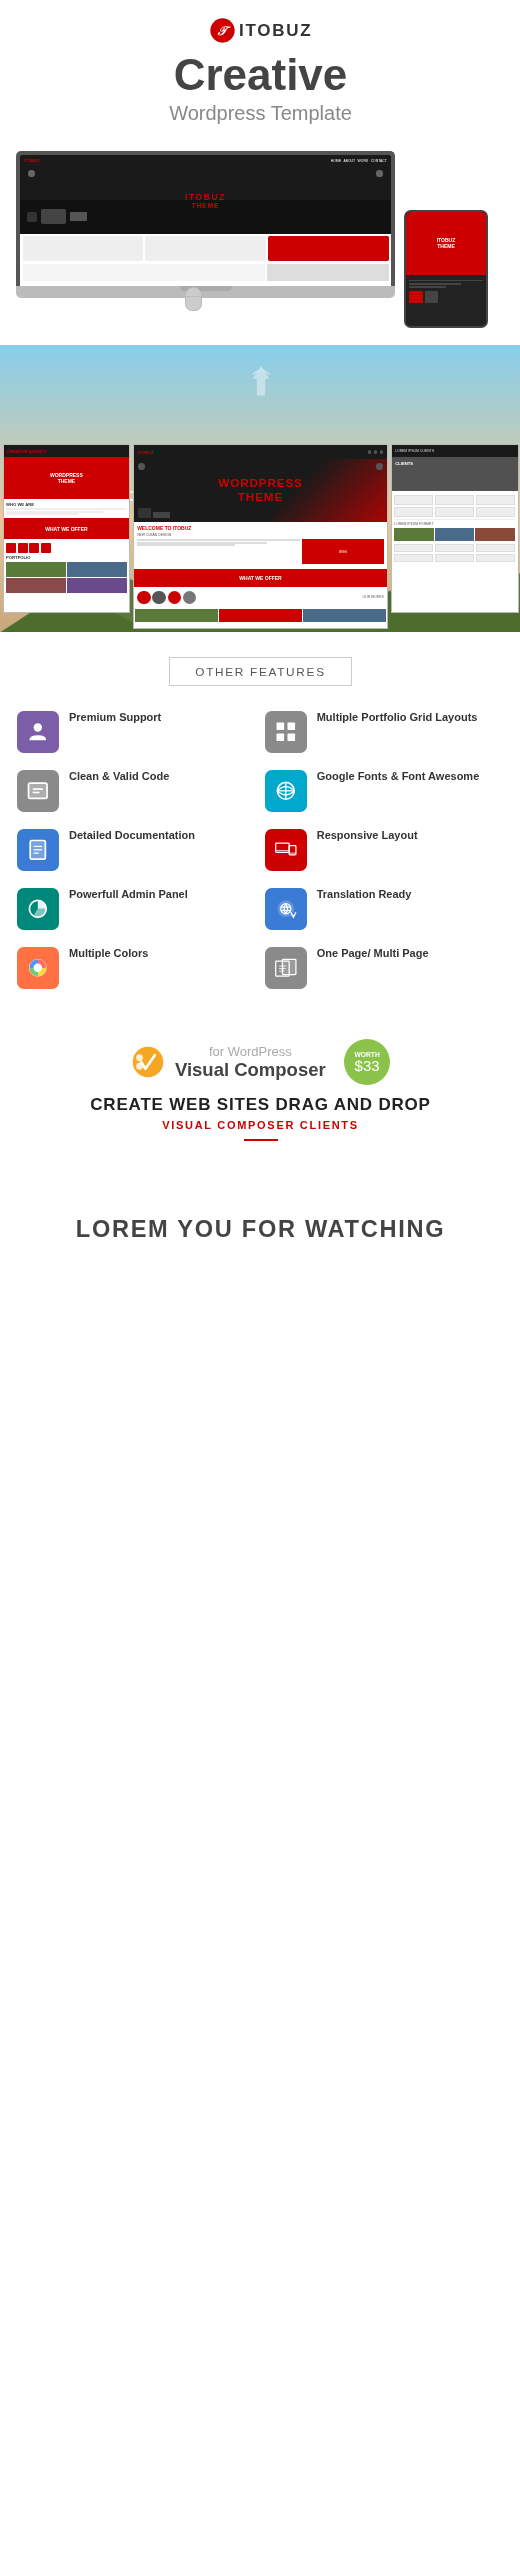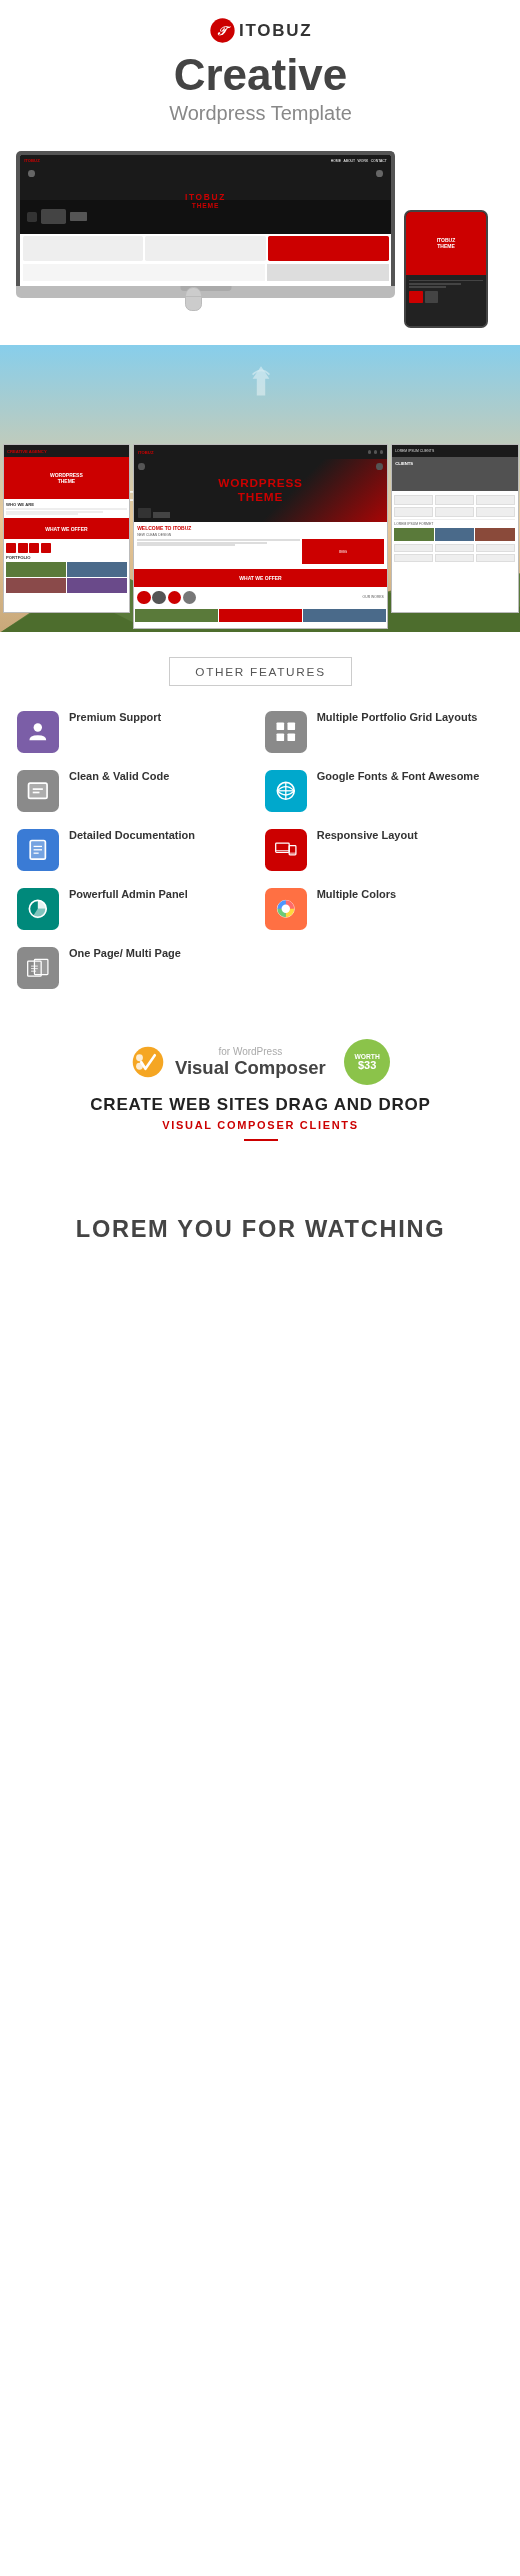--- a/index.html
+++ b/index.html
@@ -150,22 +150,22 @@
       height: 46px;
       display: flex;
       flex-direction: column;
       align-items: center;
       justify-content: center;
       font-size: 7.6px;
       font-weight: 600;
       margin-left: 8.4px;
     }
     .worth-amount {
-      font-size: 11px;
-      font-weight: 700;
+      font-size: 15px;
+      font-weight: 400;
       line-height: 1;
     }
     .vc-main-title {
       font-size: 17px;
       font-weight: 800;
       color: #222;
       letter-spacing: 0.8px;
       margin-bottom: 3.4px;
     }
     .vc-sub-title {
@@ -622,20 +622,37 @@
           <circle cx="14" cy="14" r="10" stroke="white" stroke-width="2" fill="none"></circle>
           <path d="M14 14 L14 4 A10 10 0 0 1 24 14 Z" fill="white" opacity="0.9"></path>
           <path d="M14 14 L24 14 A10 10 0 0 1 8 23 Z" fill="white" opacity="0.5"></path>
         </svg>
       </div>
       <div class="feature-text">
         <h4>Powerfull Admin Panel</h4>
       </div>
     </div>
 
+    <div class="feature-item">
+      <div class="feature-icon blue">
+        <svg width="23.6" height="23.6" viewBox="0 0 28 28">
+          <circle cx="14" cy="14" r="10" fill="rgba(255,255,255,0.2)"></circle>
+          <path d="M8 14 A6 6 0 1 1 20 14 A6 6 0 1 1 8 14" stroke="white" stroke-width="1.5" fill="none"></path>
+          <path d="M14 8 Q18 14 14 20" stroke="white" stroke-width="1.5" fill="none"></path>
+          <path d="M14 8 Q10 14 14 20" stroke="white" stroke-width="1.5" fill="none"></path>
+          <line x1="8" y1="12" x2="20" y2="12" stroke="white" stroke-width="1.5"></line>
+          <line x1="8" y1="16" x2="20" y2="16" stroke="white" stroke-width="1.5"></line>
+          <path d="M20 18 L23 24 L26 18" stroke="white" stroke-width="1.5" fill="none"></path>
+          <line x1="21" y1="22" x2="25" y2="22" stroke="white" stroke-width="1.5"></line>
+        </svg>
+      </div>
+      <div class="feature-text">
+        <h4>Translation Ready</h4>
+      </div>
+    </div>
 
     <div class="feature-item">
       <div class="feature-icon orange">
         <svg width="23.6" height="23.6" viewBox="0 0 28 28">
           <circle cx="14" cy="14" r="10" fill="none" stroke="white" stroke-width="1"></circle>
           <path d="M14 4 A10 10 0 0 1 24 14 L14 14 Z" fill="#ff6b6b"></path>
           <path d="M24 14 A10 10 0 0 1 14 24 L14 14 Z" fill="#ffd93d"></path>
           <path d="M14 24 A10 10 0 0 1 4 14 L14 14 Z" fill="#6bcb77"></path>
           <path d="M4 14 A10 10 0 0 1 14 4 L14 14 Z" fill="#4d96ff"></path>
           <circle cx="14" cy="14" r="5" fill="white"></circle>
@@ -668,21 +685,21 @@
 
     <div class="vc-logo">
       <svg width="34" height="34" viewBox="0 0 40 40">
         <circle cx="20" cy="20" r="18" fill="#f5a623"></circle>
         <path d="M12 20 L17 28 L28 12" stroke="white" stroke-width="3" fill="none" stroke-linecap="round" stroke-linejoin="round"></path>
         <circle cx="10" cy="15" r="4" fill="white" opacity="0.8"></circle>
         <circle cx="10" cy="25" r="4" fill="white" opacity="0.8"></circle>
       </svg>
     </div>
     <div>
-      <div style="font-size:10px; color:#aaa;">for WordPress</div>
+      <div style="font-size:13px; color:#aaa;">for WordPress</div>
       <div style="font-size:18.5px; font-weight:700; color:#444;">Visual Composer</div>
     </div>
 
     <div class="worth-badge">
       <div style="font-size:6.7px;">WORTH</div>
       <div class="worth-amount">$33</div>
     </div>
   </div>
 
   <div class="vc-main-title">CREATE WEB SITES DRAG AND DROP</div>

